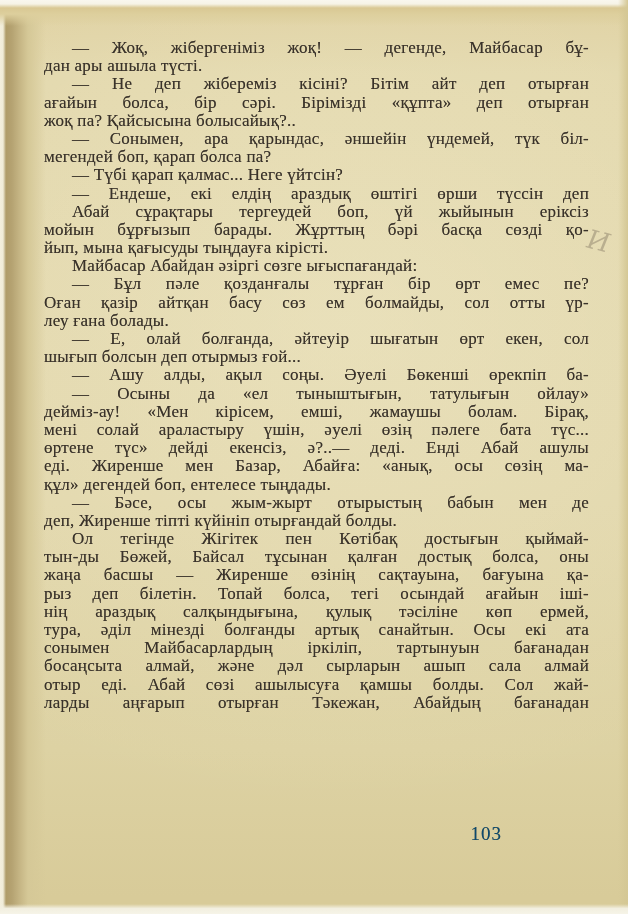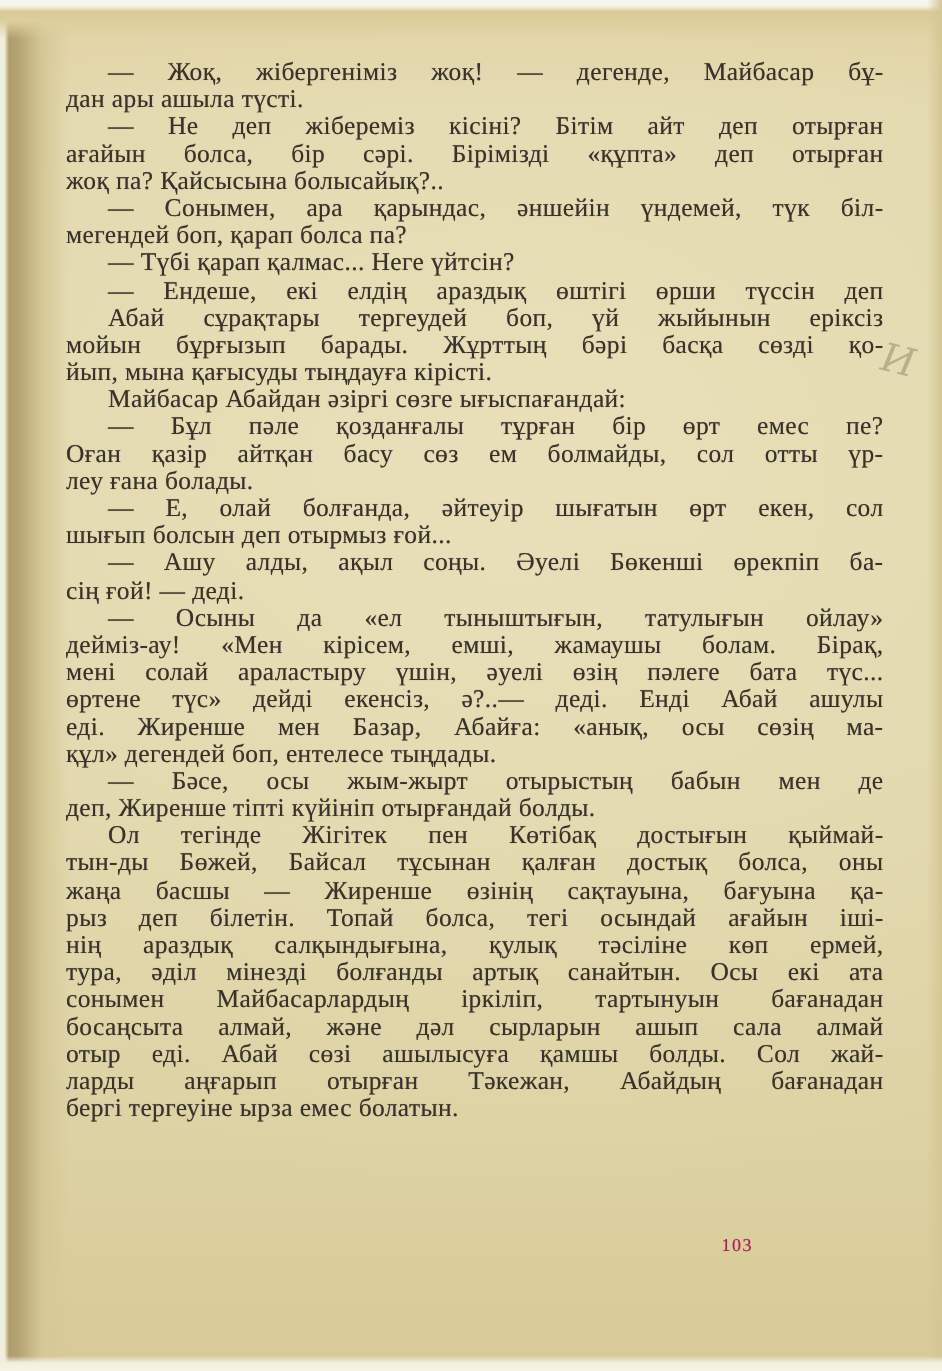--- a/index.html
+++ b/index.html
@@ -61,22 +61,22 @@
     text-align: justify;
     text-align-last: justify;
     overflow: hidden;
   }
   .line.indent { text-indent: 28px; }
   .line.end { text-align-last: left; }
 
   .page-number {
     position: absolute;
     top: 823px; right: 126px;
-    color: #be185d;
-    font-size: 12px;
+    color: #0c4a6e;
+    font-size: 19px;
     letter-spacing: 1px;
     text-shadow: 0 0 0.5px rgba(57,50,42,0.55);
   }
   .margin-mark {
     position: absolute;
     top: 226px; right: 18px;
     font-size: 26px;
     color: rgba(125,113,92,0.42);
     transform: rotate(14deg) skewX(-8deg);
     font-family: "DejaVu Serif", serif;
@@ -107,37 +107,35 @@
       <div class="line indent">Абай сұрақтары тергеудей боп, үй жыйынын еріксіз</div>
       <div class="line">мойын бұрғызып барады. Жұрттың бәрі басқа сөзді қо-</div>
       <div class="line end">йып, мына қағысуды тыңдауға кірісті.</div>
       <div class="line indent end">Майбасар Абайдан әзіргі сөзге ығыспағандай:</div>
       <div class="line indent">— Бұл пәле қозданғалы тұрған бір өрт емес пе?</div>
       <div class="line">Оған қазір айтқан басу сөз ем болмайды, сол отты үр-</div>
       <div class="line end">леу ғана болады.</div>
       <div class="line indent">— Е, олай болғанда, әйтеуір шығатын өрт екен, сол</div>
       <div class="line end">шығып болсын деп отырмыз ғой...</div>
       <div class="line indent">— Ашу алды, ақыл соңы. Әуелі Бөкенші өрекпіп ба-</div>
-      <div class="line end">сің ғой! — деді.</div>
       <div class="line indent">— Осыны да «ел тыныштығын, татулығын ойлау»</div>
       <div class="line">дейміз-ау! «Мен кірісем, емші, жамаушы болам. Бірақ,</div>
       <div class="line">мені солай араластыру үшін, әуелі өзің пәлеге бата түс...</div>
       <div class="line">өртене түс» дейді екенсіз, ә?..— деді. Енді Абай ашулы</div>
       <div class="line">еді. Жиренше мен Базар, Абайға: «анық, осы сөзің ма-</div>
       <div class="line end">құл» дегендей боп, ентелесе тыңдады.</div>
       <div class="line indent">— Бәсе, осы жым-жырт отырыстың бабын мен де</div>
       <div class="line end">деп, Жиренше тіпті күйініп отырғандай болды.</div>
       <div class="line indent">Ол тегінде Жігітек пен Көтібақ достығын қыймай-</div>
       <div class="line">тын-ды Бөжей, Байсал тұсынан қалған достық болса, оны</div>
       <div class="line">жаңа басшы — Жиренше өзінің сақтауына, бағуына қа-</div>
       <div class="line">рыз деп білетін. Топай болса, тегі осындай ағайын іші-</div>
       <div class="line">нің араздық салқындығына, қулық тәсіліне көп ермей,</div>
       <div class="line">тура, әділ мінезді болғанды артық санайтын. Осы екі ата</div>
       <div class="line">сонымен Майбасарлардың іркіліп, тартынуын бағанадан</div>
       <div class="line">босаңсыта алмай, және дәл сырларын ашып сала алмай</div>
       <div class="line">отыр еді. Абай сөзі ашылысуға қамшы болды. Сол жай-</div>
       <div class="line">ларды аңғарып отырған Тәкежан, Абайдың бағанадан</div>
-      <div class="line end">бергі тергеуіне ырза емес болатын.</div>
     </div>
 
   <div class="page-number">103</div>
   <div class="margin-mark">И</div>
 </div>
 
 </body></html>

